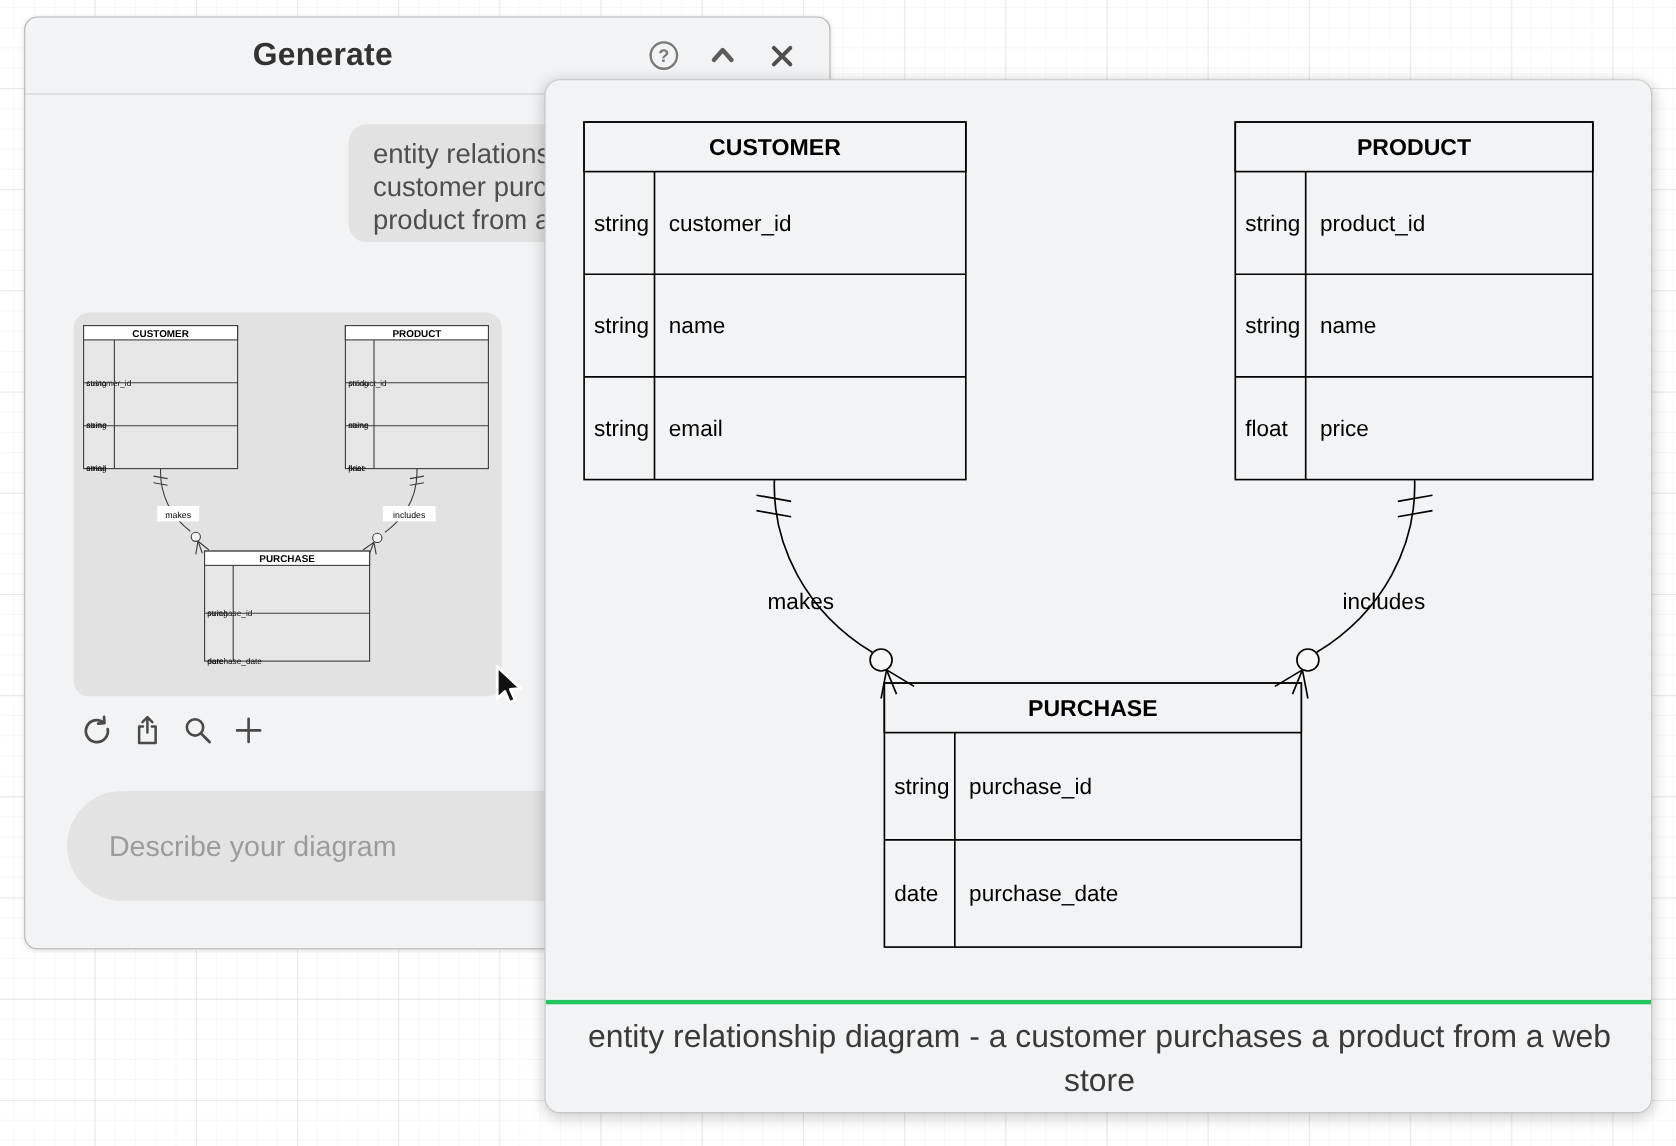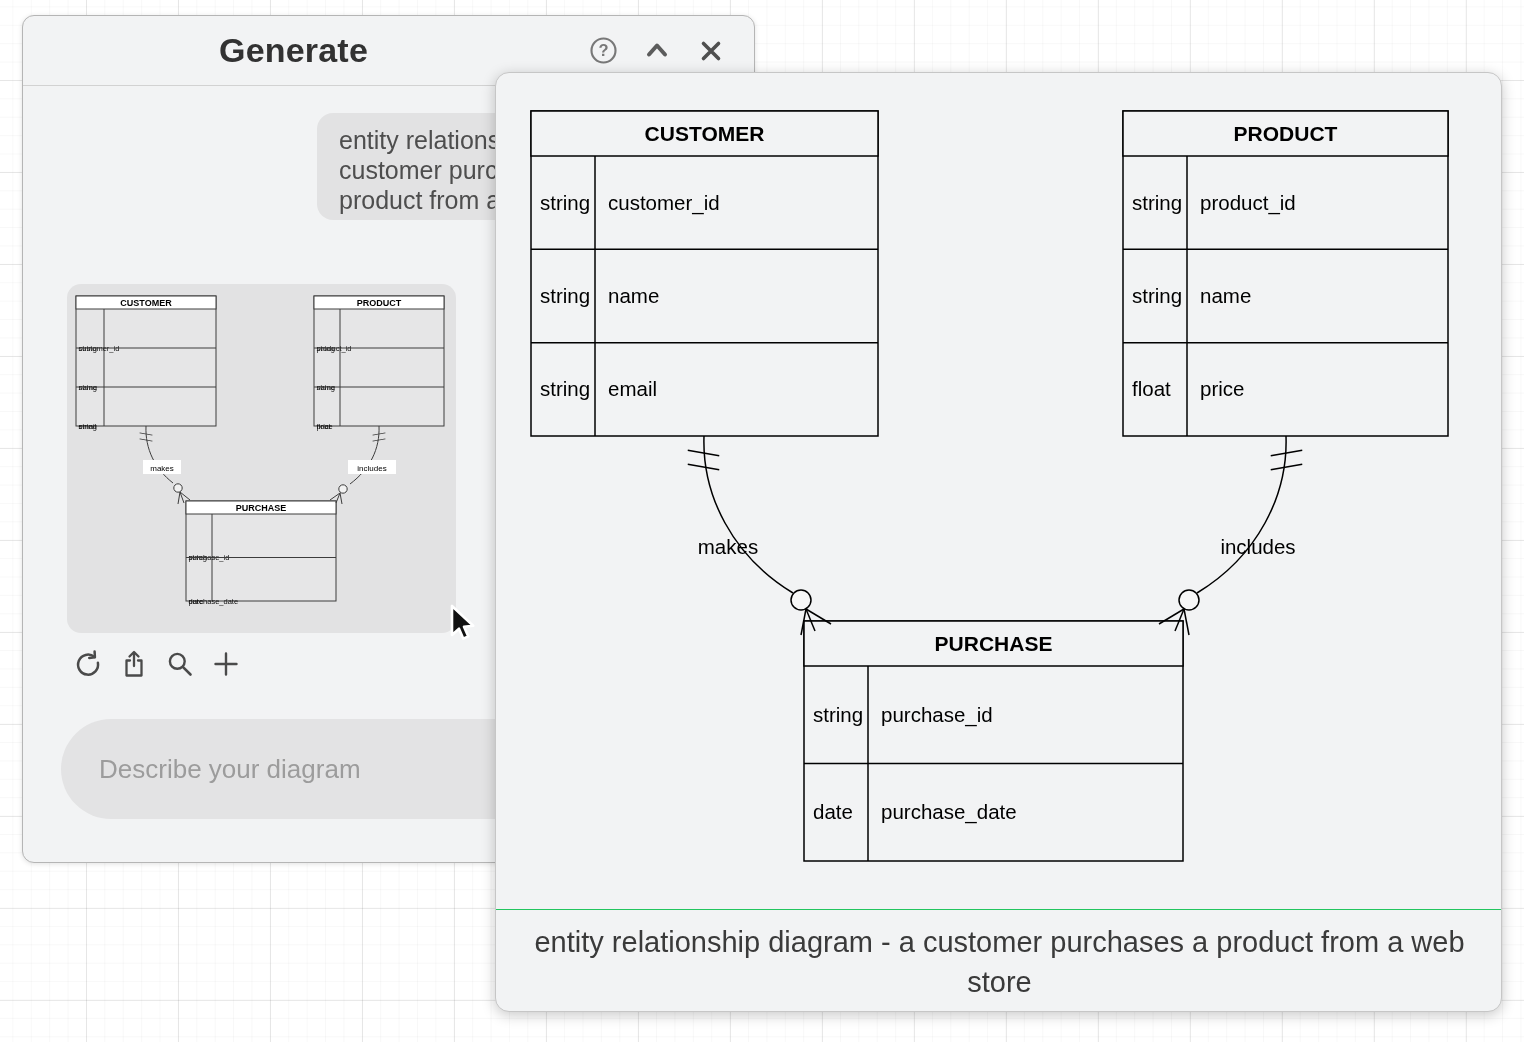--- a/index.html
+++ b/index.html
@@ -22,21 +22,21 @@
     position:absolute; left:22px; top:15px; width:733px; height:848px;
     background:#f2f3f4; border:1.5px solid #b5b5b5; border-radius:12px;
     box-shadow:0 1px 5px rgba(0,0,0,0.12); z-index:2;
   }
   .gen-header {
     position:relative; height:70px; border-bottom:1px solid #d2d2d2;
     display:flex; align-items:center;
   }
   .gen-title {
     position:absolute; left:0; right:190px; text-align:center;
-    font-size:34px; font-weight:bold; color:#323232; letter-spacing:0.2px;
+    font-size:29px; font-weight:bold; color:#323232; letter-spacing:0.2px;
   }
   .gen-header-icons {
     position:absolute; right:26px; top:0; height:100%;
     display:flex; align-items:center; gap:20px;
   }
   .hicon { width:34px; height:34px; display:flex; align-items:center; justify-content:center; cursor:pointer; }
 
   .bubble {
     position:absolute; top:97px; right:20px; width:417px; height:107px;
     background:#e2e2e3; border-radius:16px; padding:12px 22px;
@@ -67,21 +67,21 @@
 
   
   .preview-panel {
     position:absolute; left:495px; top:72px; width:1007px; height:940px;
     background:#f2f3f4; border:1px solid #c6c6c6; border-radius:14px;
     box-shadow:0 3px 14px rgba(0,0,0,0.22); z-index:5; overflow:hidden;
   }
   .preview-canvas { position:absolute; left:0; top:0; width:1007px; height:836px; }
   .preview-caption {
     position:absolute; left:0; top:836px; width:1007px; height:104px;
-    border-top:1px solid #22c55e;
+    border-top:4px solid #22c55e;
     display:flex; align-items:center; justify-content:center; text-align:center;
     font-size:29px; line-height:40px; color:#3a3a3a; padding:0 12px;
   }
   svg text { font-family:"Liberation Sans","DejaVu Sans",sans-serif; }
 </style>
 </head>
 <body>
 
 <div class="gen-panel">
   <div class="gen-header">

